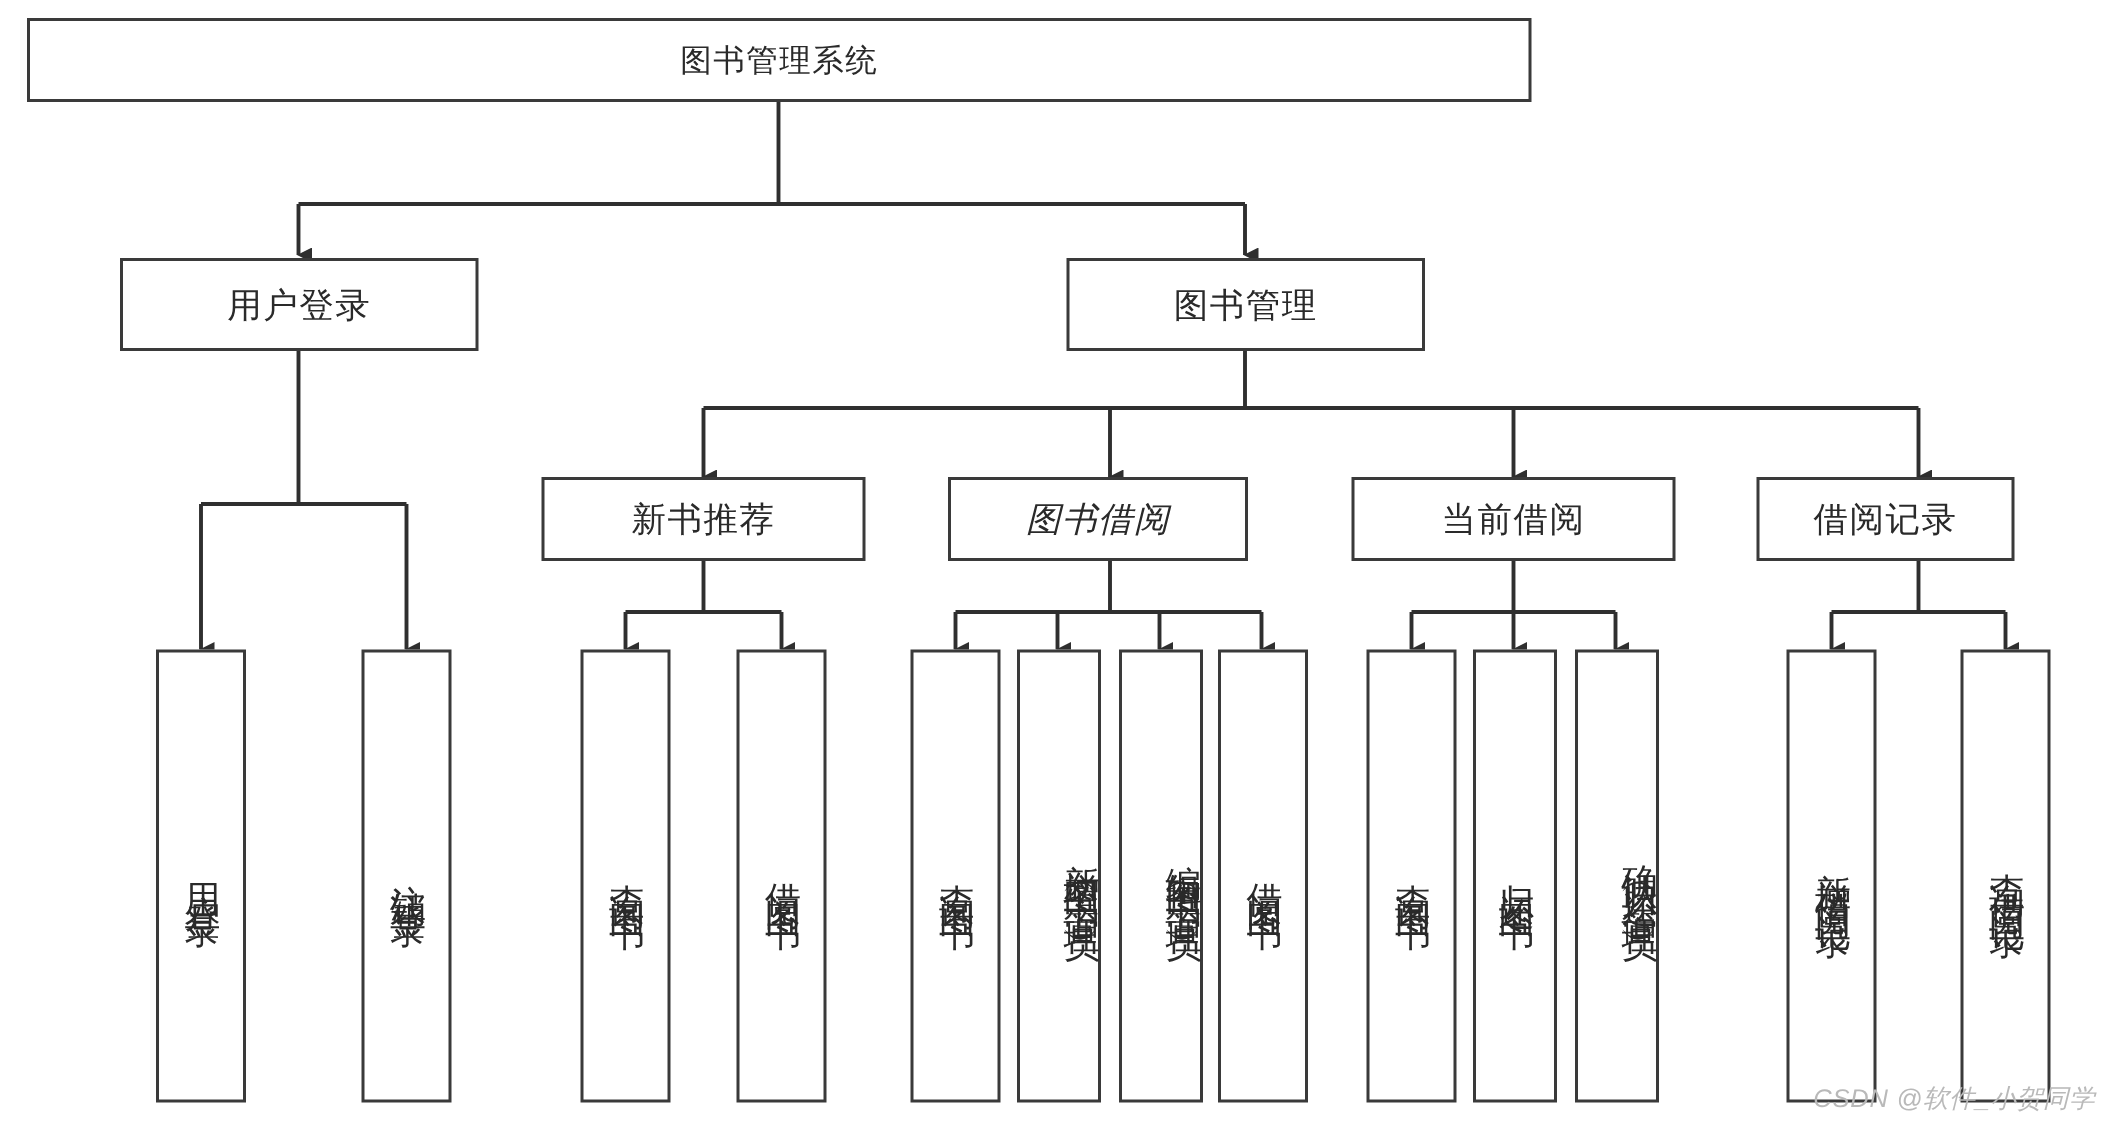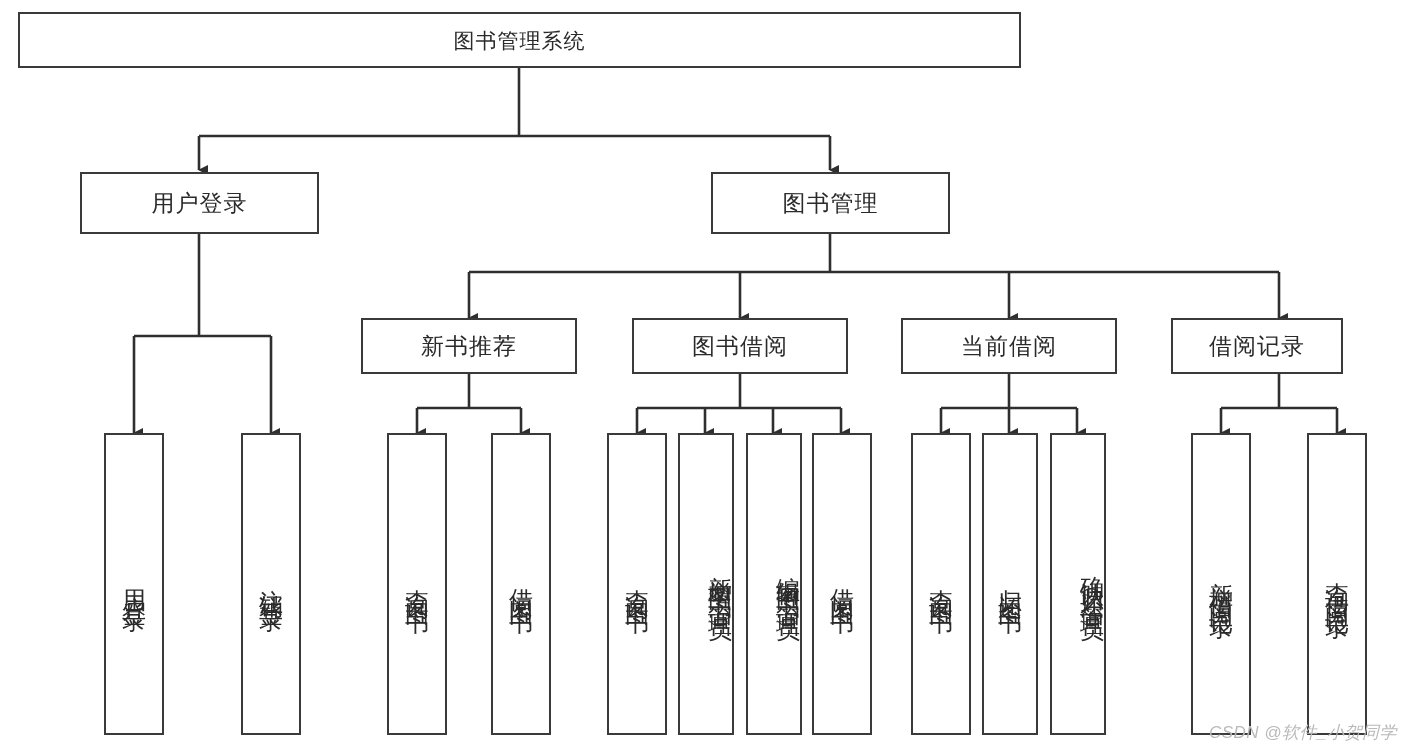--- a/index.html
+++ b/index.html
@@ -116,21 +116,21 @@
   <div class="node h" style="left:80px;top:172px;width:239px;height:62px;">
     <span>用户登录</span>
   </div>
   <div class="node h" style="left:711px;top:172px;width:239px;height:62px;">
     <span>图书管理</span>
   </div>
 
   <div class="node h" style="left:361px;top:318px;width:216px;height:56px;">
     <span>新书推荐</span>
   </div>
-  <div class="node h" style="left:632px;top:318px;width:216px;height:56px;">
+  <div class="node h" style="left:632px;top:318px;width:200px;height:56px;font-style:italic;">
     <span>图书借阅</span>
   </div>
   <div class="node h" style="left:901px;top:318px;width:216px;height:56px;justify-content:center;">
     <span>当前借阅</span>
   </div>
   <div class="node h" style="left:1171px;top:318px;width:172px;height:56px;">
     <span>借阅记录</span>
   </div>
 
   <div class="node v" style="left:104px;top:433px;width:60px;height:302px;">

